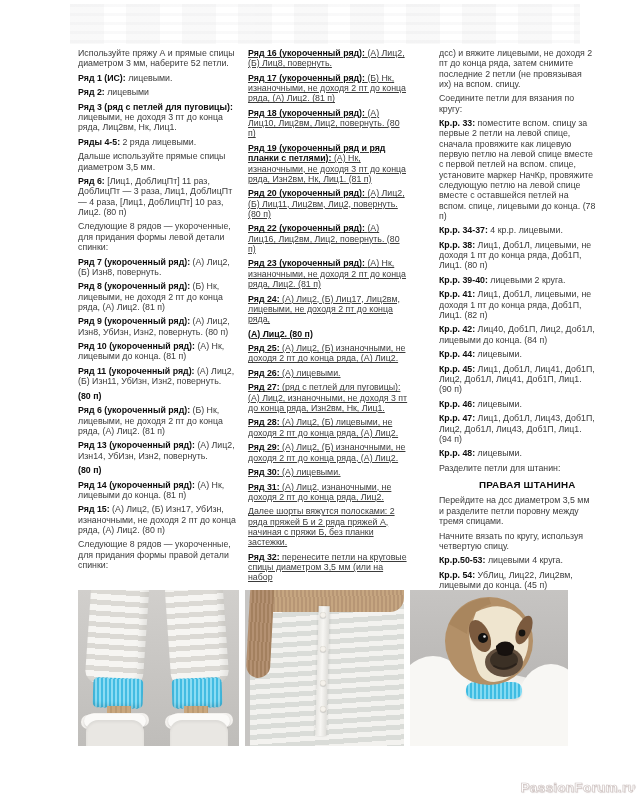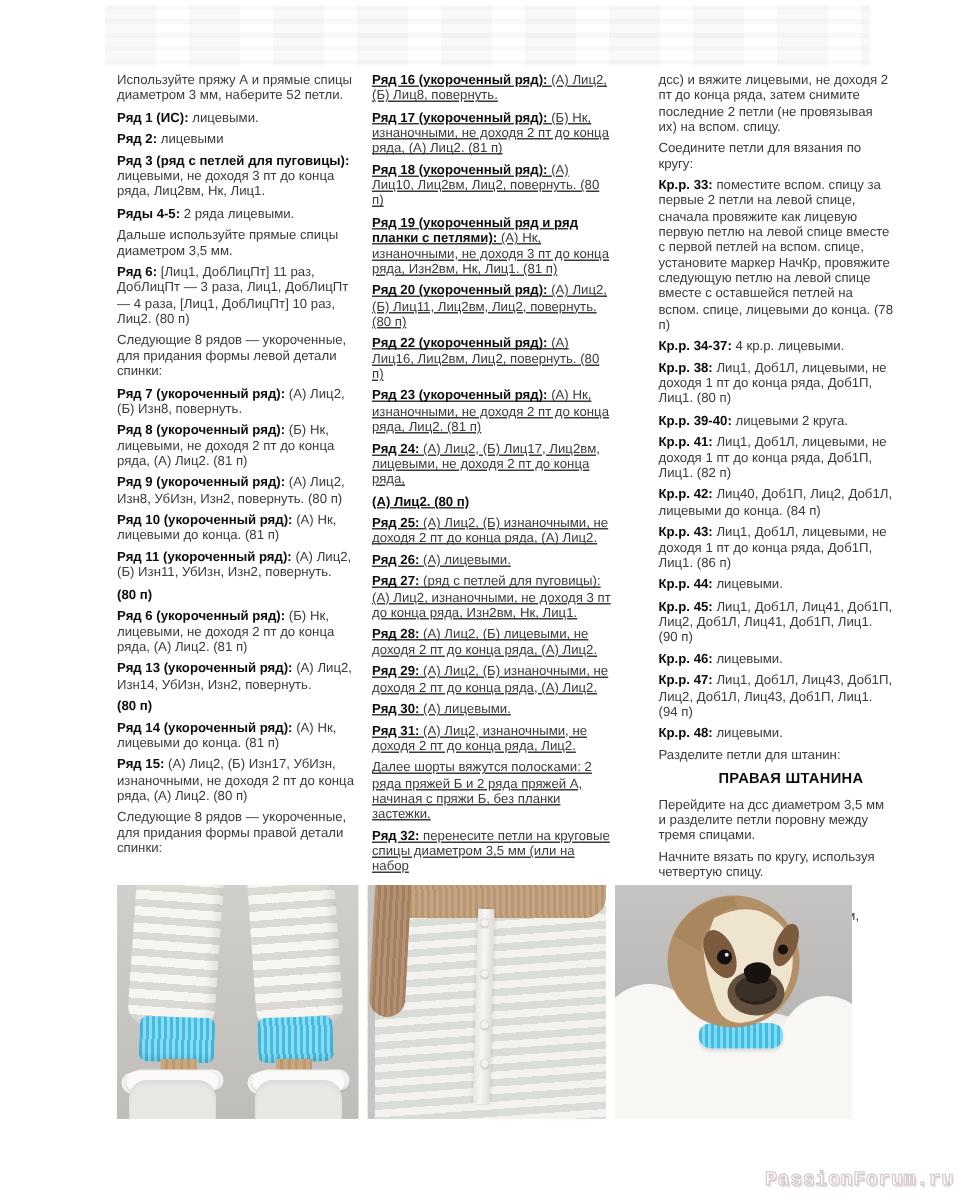--- a/index.html
+++ b/index.html
@@ -70,21 +70,21 @@
   #photo3 .blob.b4{right:28px;top:100px;width:38px;height:34px;}
   #photo3 .chest{position:absolute;left:62px;top:100px;width:48px;height:44px;
         background:repeating-linear-gradient(180deg,#f1f0ed 0 4px,#d7d9d5 4px 8px);border-radius:6px;}
   #photo3 .collar{position:absolute;left:56px;top:92px;width:56px;height:17px;border-radius:9px/7px;
         background:repeating-linear-gradient(90deg,#3fbce2 0 2px,#83daf2 2px 4px);
         box-shadow:0 2px 2px rgba(0,0,0,.1);}
   #photo3 svg{position:absolute;left:32px;top:4px;}
 
   .watermark{position:absolute;right:4px;bottom:5px;font-size:13.5px;font-weight:700;
         color:#ffffff;-webkit-text-stroke:0.7px #cfc4c2;letter-spacing:.3px;
-        text-shadow:1px 1px 1px rgba(170,150,150,.35);font-family:Liberation Mono, monospace;}
+        text-shadow:1px 1px 1px rgba(170,150,150,.35);}
 </style>
 </head>
 <body>
 
 <div class="page">
   <div class="showthrough"></div>
 
   <div class="col" id="col1">
       <p class="para">Используйте пряжу А и прямые спицы диаметром 3 мм, наберите 52 петли.</p>
       <p class="para"><b>Ряд 1 (ИС): </b>лицевыми.</p>
@@ -129,21 +129,20 @@
     </div>
   <div class="col" id="col3">
       <p class="para">дсс) и вяжите лицевыми, не доходя 2 пт до конца ряда, затем снимите последние 2 петли (не провязывая их) на вспом. спицу.</p>
       <p class="para">Соедините петли для вязания по кругу:</p>
       <p class="para"><b>Кр.р. 33: </b>поместите вспом. спицу за первые 2 петли на левой спице, сначала провяжите как лицевую первую петлю на левой спице вместе с первой петлей на вспом. спице, установите маркер НачКр, провяжите следующую петлю на левой спице вместе с оставшейся петлей на вспом. спице, лицевыми до конца. (78 п)</p>
       <p class="para"><b>Кр.р. 34-37: </b>4 кр.р. лицевыми.</p>
       <p class="para"><b>Кр.р. 38: </b>Лиц1, Доб1Л, лицевыми, не доходя 1 пт до конца ряда, Доб1П, Лиц1. (80 п)</p>
       <p class="para"><b>Кр.р. 39-40: </b>лицевыми 2 круга.</p>
       <p class="para"><b>Кр.р. 41: </b>Лиц1, Доб1Л, лицевыми, не доходя 1 пт до конца ряда, Доб1П, Лиц1. (82 п)</p>
       <p class="para"><b>Кр.р. 42: </b>Лиц40, Доб1П, Лиц2, Доб1Л, лицевыми до конца. (84 п)</p>
-      <p class="para"><b>Кр.р. 43: </b>Лиц1, Доб1Л, лицевыми, не доходя 1 пт до конца ряда, Доб1П, Лиц1. (86 п)</p>
       <p class="para"><b>Кр.р. 44: </b>лицевыми.</p>
       <p class="para"><b>Кр.р. 45: </b>Лиц1, Доб1Л, Лиц41, Доб1П, Лиц2, Доб1Л, Лиц41, Доб1П, Лиц1. (90 п)</p>
       <p class="para"><b>Кр.р. 46: </b>лицевыми.</p>
       <p class="para"><b>Кр.р. 47: </b>Лиц1, Доб1Л, Лиц43, Доб1П, Лиц2, Доб1Л, Лиц43, Доб1П, Лиц1. (94 п)</p>
       <p class="para"><b>Кр.р. 48: </b>лицевыми.</p>
       <p class="para">Разделите петли для штанин:</p>
       <p class="para heading"><b>ПРАВАЯ ШТАНИНА</b></p>
       <p class="para">Перейдите на дсс диаметром 3,5 мм и разделите петли поровну между тремя спицами.</p>
       <p class="para">Начните вязать по кругу, используя четвертую спицу.</p>
       <p class="para"><b>Кр.р.50-53: </b>лицевыми 4 круга.</p>

